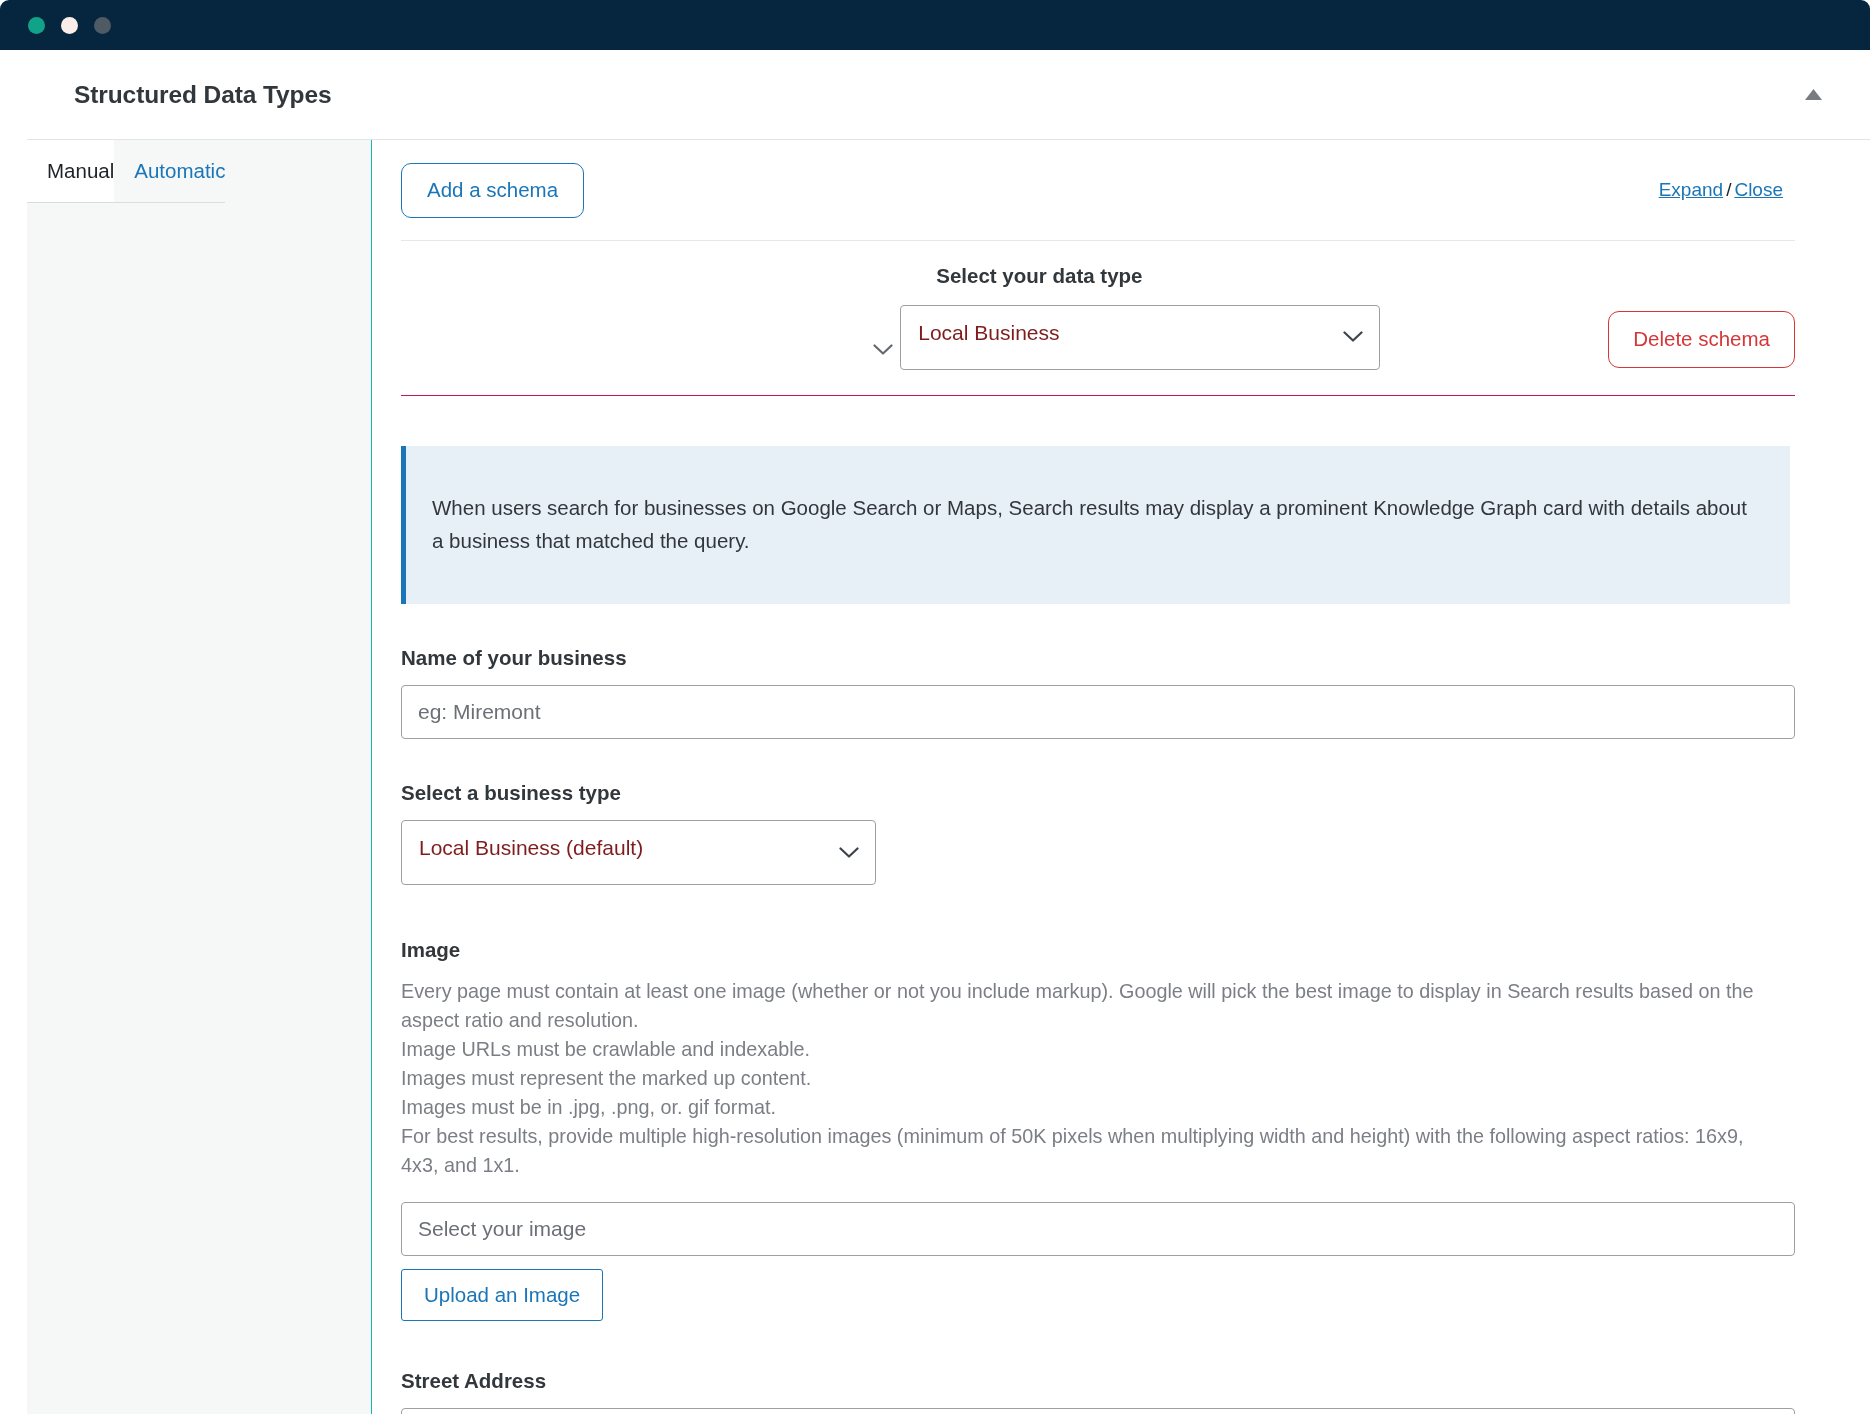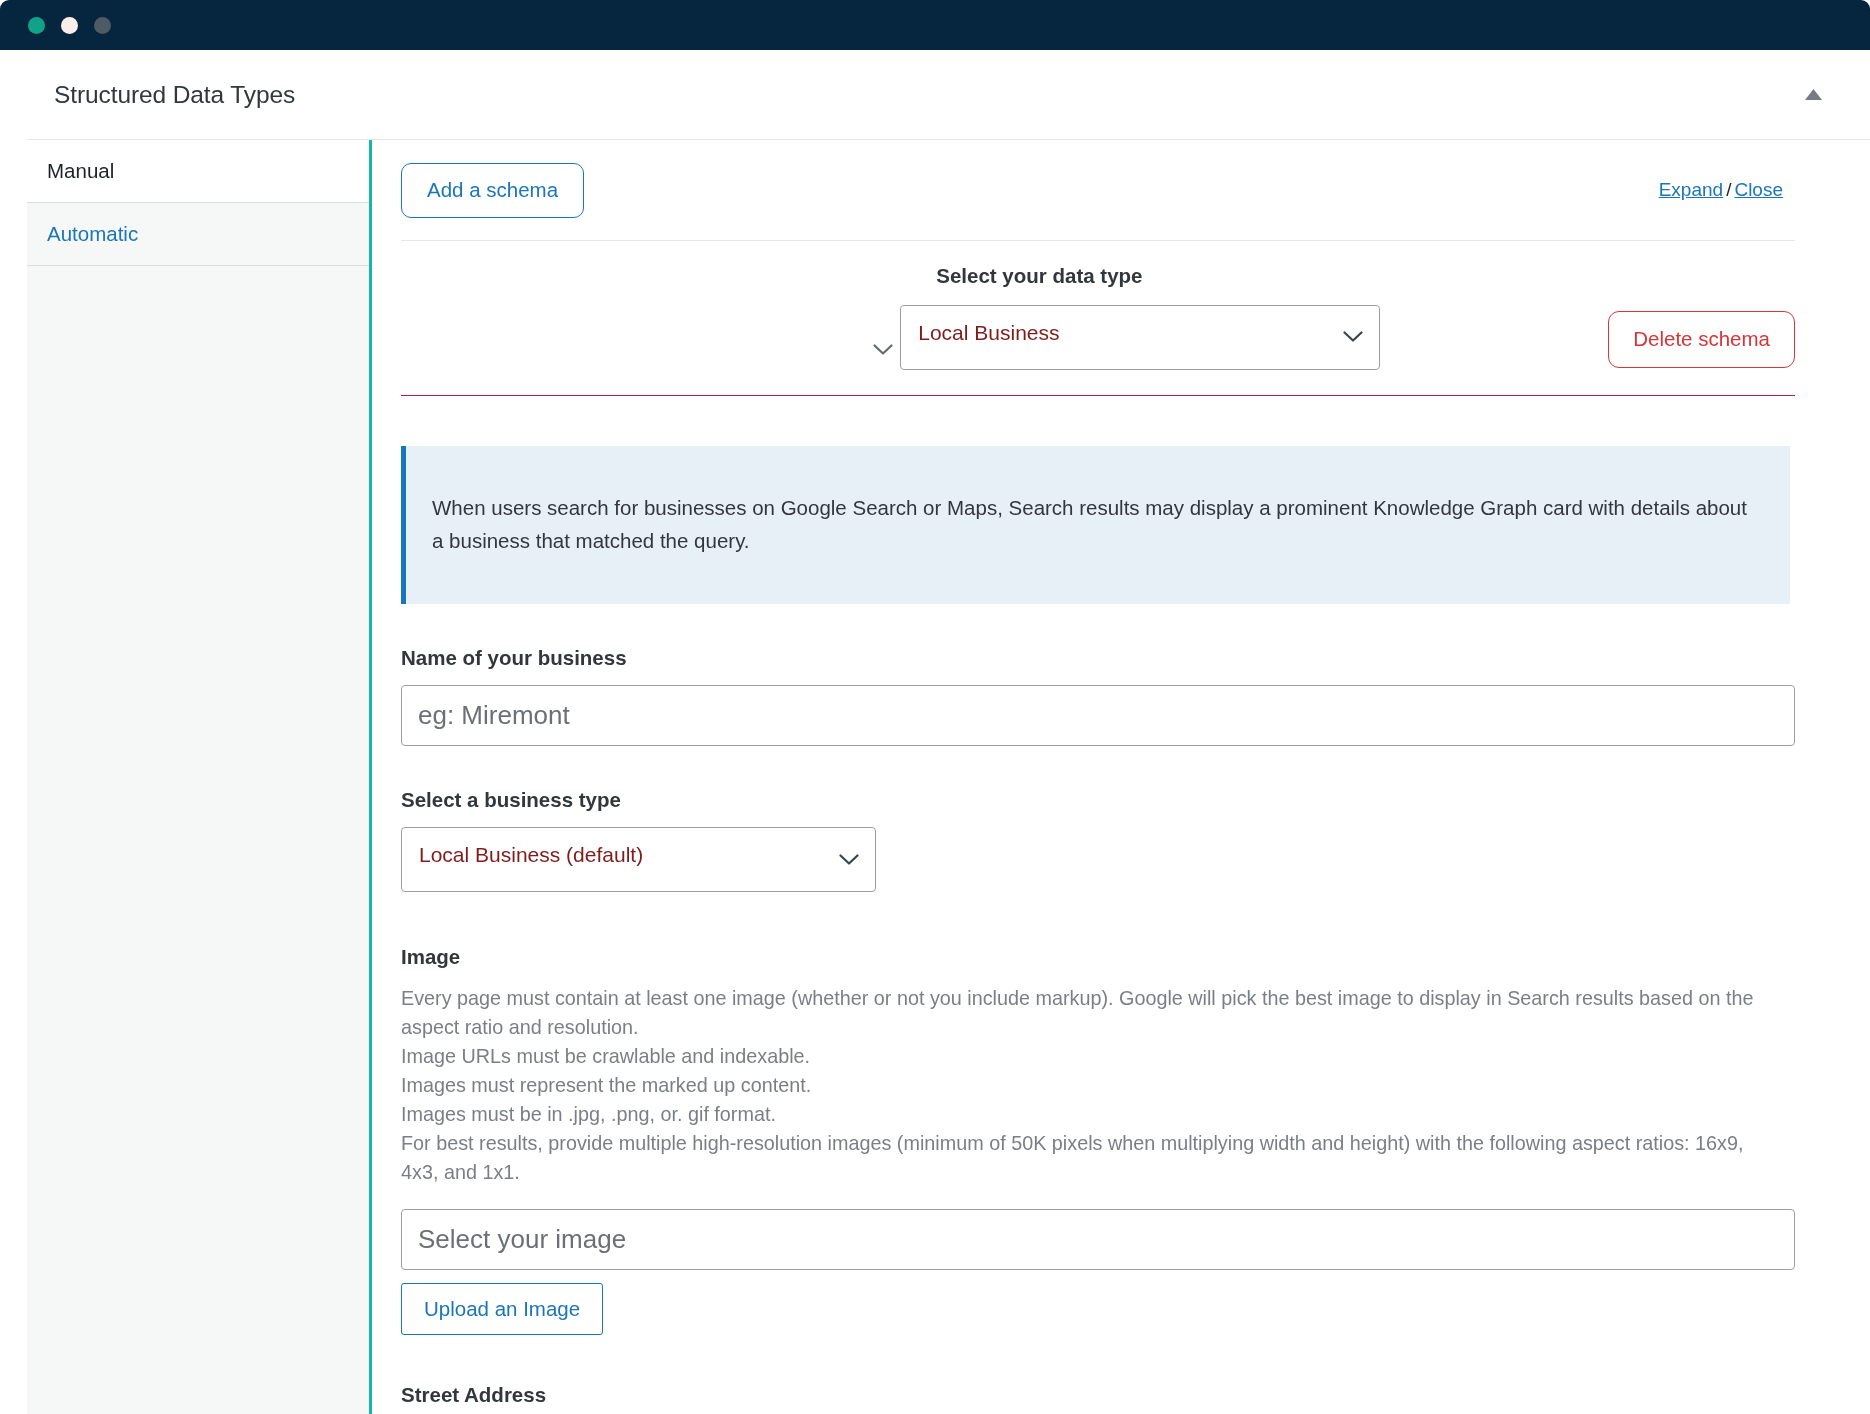--- a/index.html
+++ b/index.html
@@ -45,23 +45,24 @@
     margin-left: 27px;
     border-bottom: 1px solid #e2e4e7;
     display: flex;
     align-items: center;
     justify-content: space-between;
     padding: 0 40px 0 27px;
     background: #fff;
   }
   #panel-title {
     font-size: 24.5px;
-    font-weight: normal;
+    font-weight: bold;
     color: #32373c;
     letter-spacing: -0.1px;
+    margin-left: 20px;
   }
   #collapse-icon {
     width: 22px;
     height: 22px;
     display: flex;
     align-items: center;
     justify-content: center;
     margin-right: 6px;
   }
 
@@ -70,24 +71,24 @@
     flex: 1;
     display: flex;
     min-height: 0;
     margin-left: 27px;
   }
 
   
   #sidebar {
     width: 345px;
     flex: 0 0 345px;
-    border-right: 3px solid #14b8a6;
+    border-right: 1px solid #14b8a6;
     background: #f6f7f7;
     display: flex;
-    flex-direction: column;
+    flex-direction: row;
   }
   .sidebar-item {
     height: 63px;
     display: flex;
     align-items: center;
     padding-left: 20px;
     font-size: 20.5px;
     cursor: pointer;
     border-bottom: 1px solid transparent;
   }
@@ -234,21 +235,21 @@
     font-weight: bold;
     color: #32373c;
     display: block;
     margin-bottom: 15px;
   }
   .text-input {
     width: 100%;
     border: 1px solid #9ca0a4;
     border-radius: 4px;
     font-family: inherit;
-    font-size: 26px;
+    font-size: 21px;
     color: #1d2327;
     padding: 14px 16px;
     background: #fff;
   }
   .text-input::placeholder { color: #6c7076; opacity: 1; }
 
   #image-block { margin-top: 53px; }
   #image-desc {
     font-size: 19.8px;
     line-height: 1.46;

